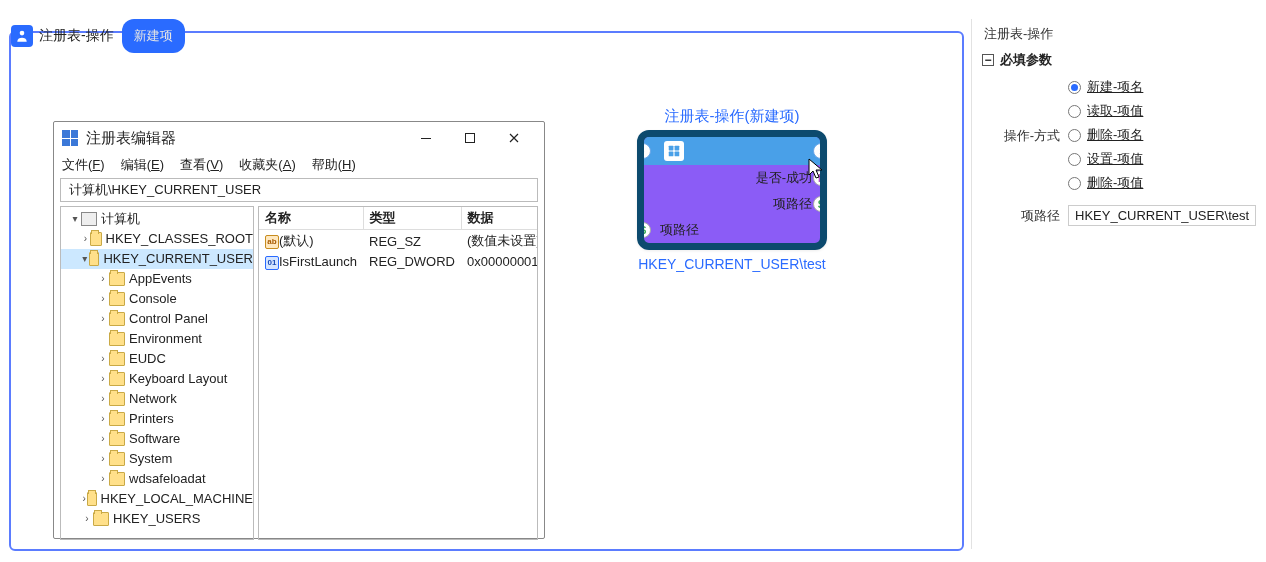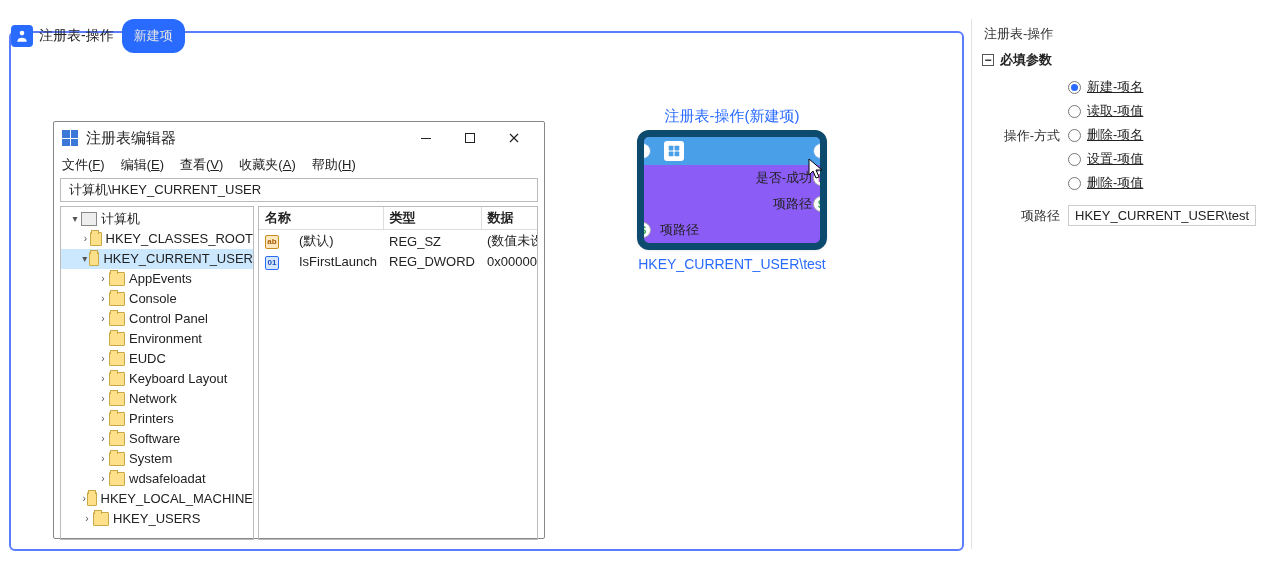--- a/index.html
+++ b/index.html
@@ -193,21 +193,21 @@
   }
   .val-icon {
     display: inline-block;
     width: 14px; height: 14px;
     border: 1px solid #c78c1e;
     background: #ffe8bf;
     font-size: 8px;
     color: #a85a00;
     text-align: center;
     line-height: 12px;
-    margin-right: 20px;
+    margin-right: 0;
     font-weight: bold;
     vertical-align: middle;
     border-radius: 2px;
   }
   .val-icon.num {
     border-color: #2a6bff;
     background: #d6e6ff;
     color: #1a4db8;
   }
 

